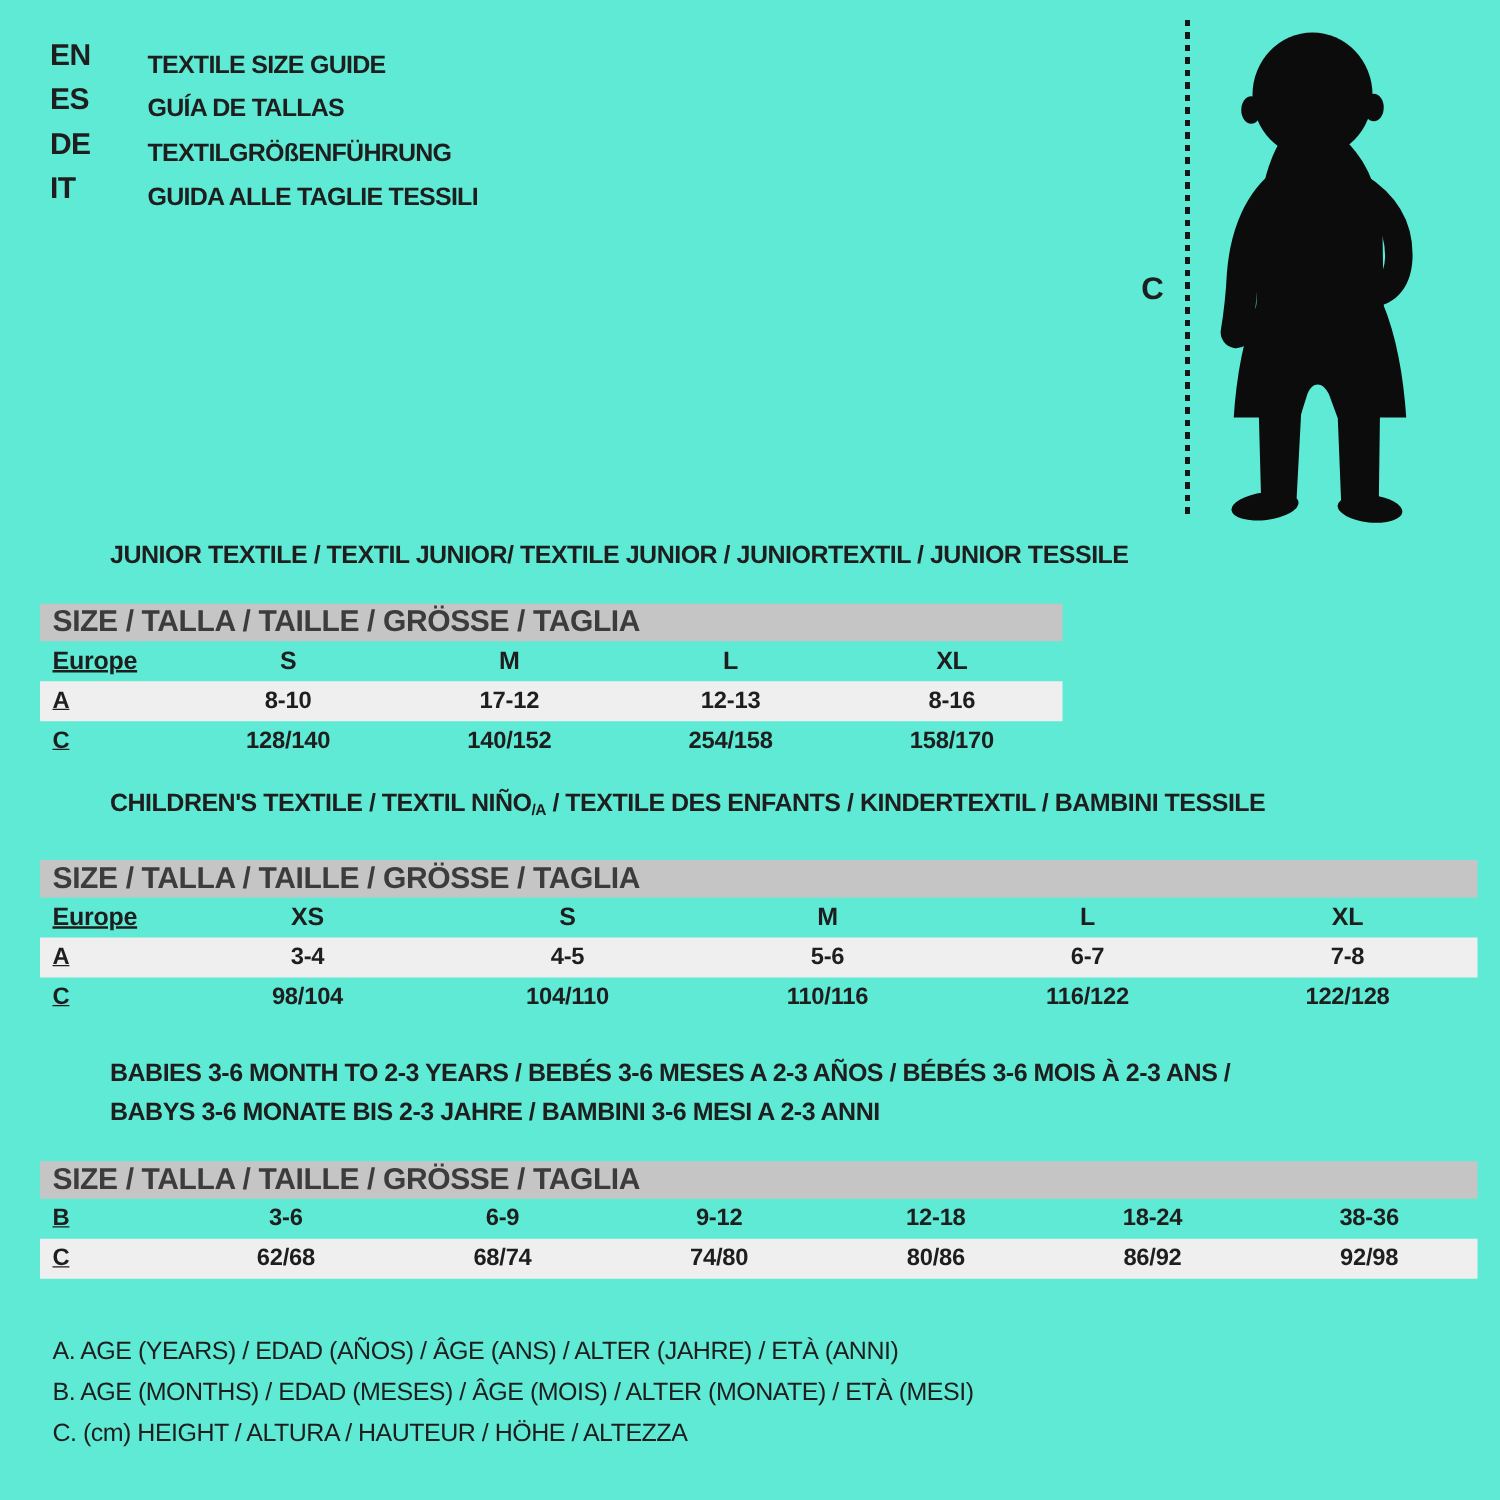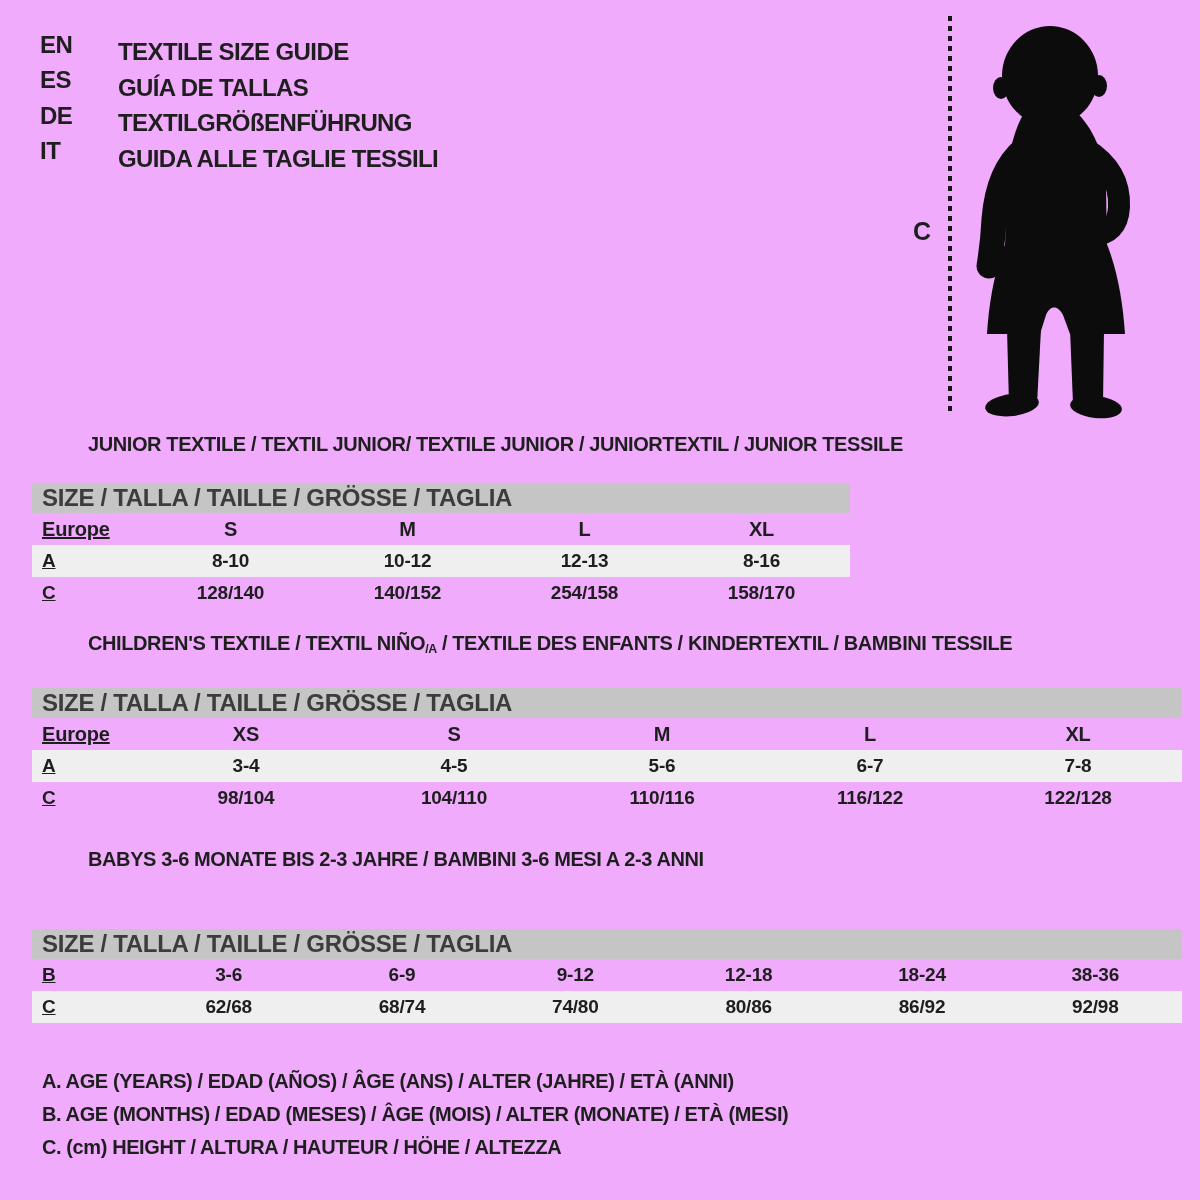--- a/index.html
+++ b/index.html
@@ -8,31 +8,31 @@
     --ink: #1e1e1e;
     --band-ink: #3c3c3c;
     --fig: #0c0c0c;
   }
   * { margin: 0; padding: 0; box-sizing: border-box; }
   html, body { background: #fdfdfd; }
   .page {
     position: relative;
     width: 1200px;
     height: 1200px;
-    background: #f0abfc;
+    background: #5eead4;
     font-family: "Liberation Sans", sans-serif;
     color: var(--ink);
     overflow: hidden;
   }
 
   
   .lang-block { position: absolute; left: 40px; top: 27px; }
   .lang-row { display: flex; height: 35.5px; align-items: center; }
   .lang-code { width: 78px; font-size: 24px; font-weight: 700; letter-spacing: -0.5px; }
-  .lang-label { font-size: 24px; font-weight: 700; letter-spacing: -0.6px; white-space: nowrap; margin-top: 15px; }
+  .lang-label { font-size: 20px; font-weight: 700; letter-spacing: -0.6px; white-space: nowrap; margin-top: 15px; }
 
   
   .measure-line {
     position: absolute; left: 948px; top: 16px; width: 4px; height: 400px;
     background: repeating-linear-gradient(to bottom, #161616 0 5px, transparent 5px 10px);
   }
   .measure-label { position: absolute; left: 913px; top: 217px; font-size: 25px; font-weight: 700; }
   .baby { position: absolute; left: 966px; top: 14px; }
 
   
@@ -56,21 +56,21 @@
     font-size: 24px; font-weight: 700; letter-spacing: -0.3px; color: var(--band-ink);
   }
   .t-row { display: flex; height: 32px; align-items: center; font-size: 19px; font-weight: 700; letter-spacing: -0.2px; }
   .t-row.colhead { font-size: 20px; }
   .t-row.shade { background: var(--shade); }
   .cell-label { width: 110px; padding-left: 10px; text-decoration: underline; }
   .cell { flex: 1; text-align: center; }
 
   
   .legend { position: absolute; left: 42px; top: 1065px; }
-  .legend-line { font-size: 20px; font-weight: 700; letter-spacing: -0.4px; height: 33px; line-height: 33px; white-space: nowrap; }
+  .legend-line { font-size: 20px; font-weight: 400; letter-spacing: -0.4px; height: 33px; line-height: 33px; white-space: nowrap; }
 </style>
 </head>
 <body>
 
 <div class="page">
 
   <div class="lang-block">
     <div class="lang-row">
       <span class="lang-code">EN</span>
       <span class="lang-label">TEXTILE SIZE GUIDE</span>
@@ -113,21 +113,21 @@
     <div class="t-row colhead">
       <div class="cell-label">Europe</div>
       <div class="cell">S</div>
       <div class="cell">M</div>
       <div class="cell">L</div>
       <div class="cell">XL</div>
     </div>
     <div class="t-row shade">
       <div class="cell-label">A</div>
       <div class="cell">8-10</div>
-      <div class="cell">10-12</div>
+      <div class="cell">17-12</div>
       <div class="cell">12-13</div>
       <div class="cell">8-16</div>
     </div>
     <div class="t-row">
       <div class="cell-label">C</div>
       <div class="cell">128/140</div>
       <div class="cell">140/152</div>
       <div class="cell">254/158</div>
       <div class="cell">158/170</div>
     </div>
@@ -156,20 +156,21 @@
       <div class="cell-label">C</div>
       <div class="cell">98/104</div>
       <div class="cell">104/110</div>
       <div class="cell">110/116</div>
       <div class="cell">116/122</div>
       <div class="cell">122/128</div>
     </div>
   </div>
 
   <div class="section-title title-babies">
+    <div>BABIES 3-6 MONTH TO 2-3 YEARS / BEBÉS 3-6 MESES A 2-3 AÑOS / BÉBÉS 3-6 MOIS À 2-3 ANS /</div>
     <div>BABYS 3-6 MONATE BIS 2-3 JAHRE / BAMBINI 3-6 MESI A 2-3 ANNI</div>
   </div>
   <div class="size-table table-babies">
     <div class="size-band">SIZE / TALLA / TAILLE / GRÖSSE / TAGLIA</div>
     <div class="t-row">
       <div class="cell-label">B</div>
       <div class="cell">3-6</div>
       <div class="cell">6-9</div>
       <div class="cell">9-12</div>
       <div class="cell">12-18</div>

